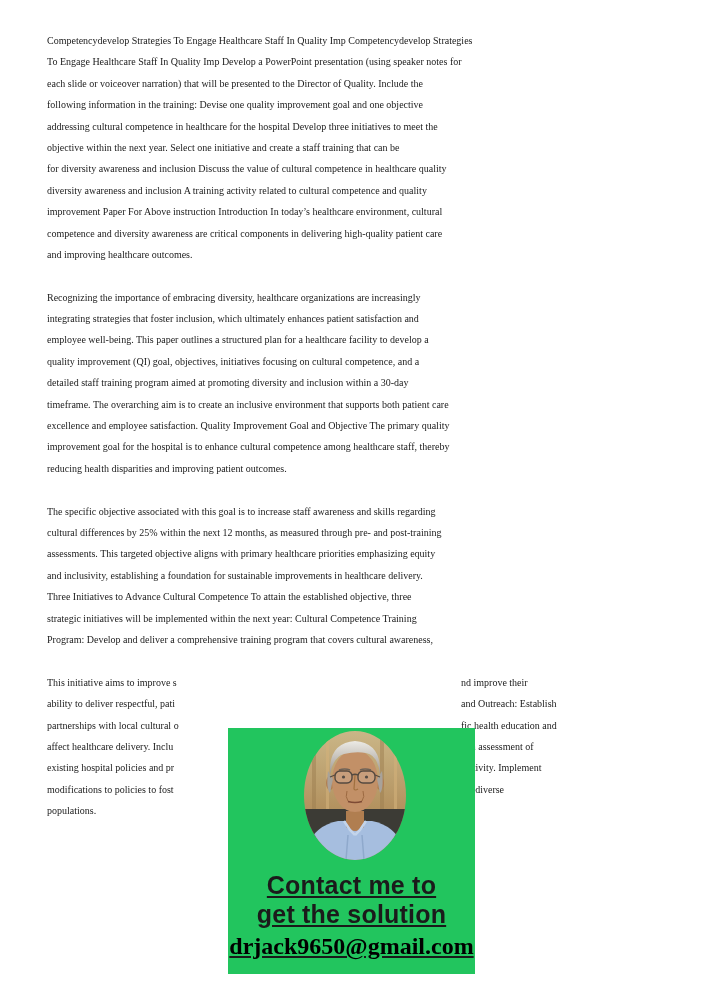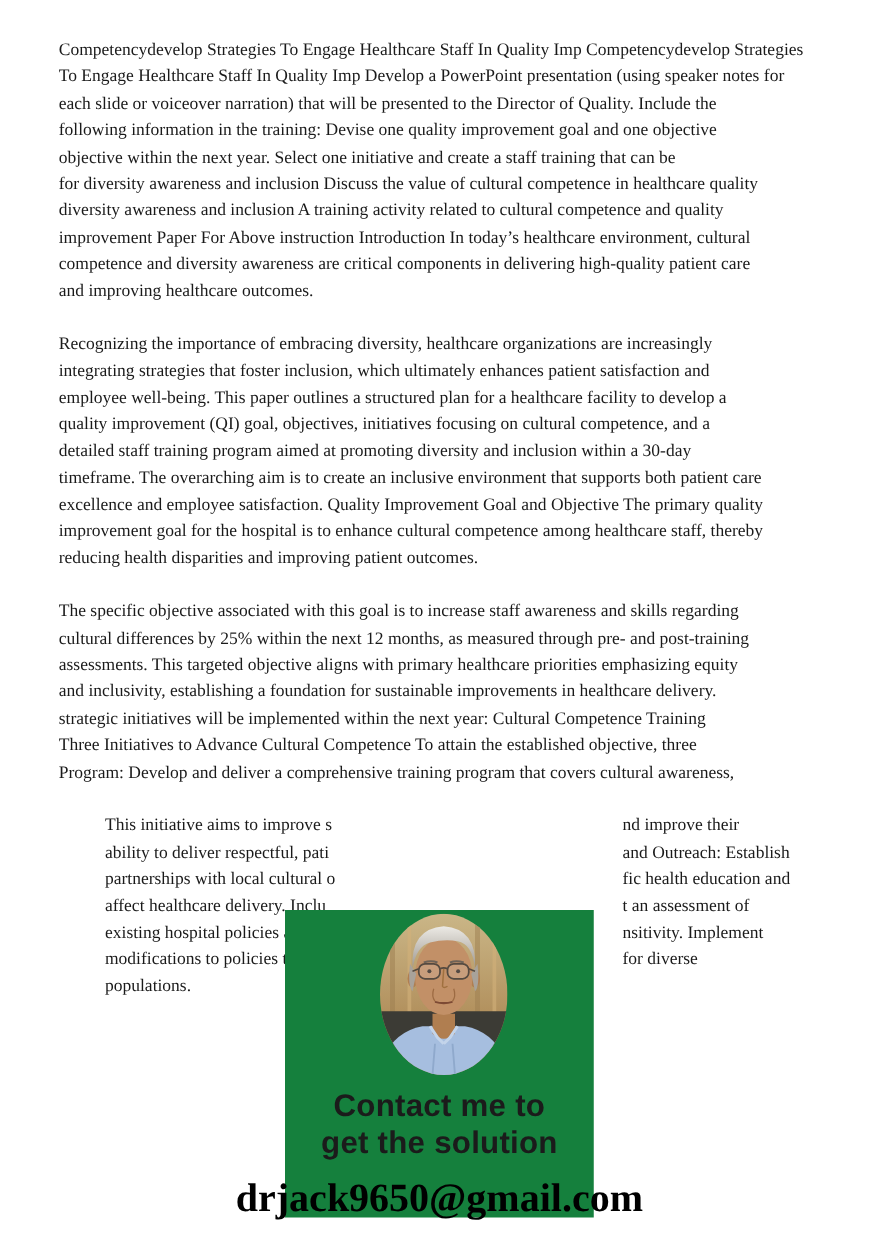--- a/index.html
+++ b/index.html
@@ -17,24 +17,24 @@
     color: #1a1a1a;
   }
   .text-col {
     position: absolute;
     left: 47px;
     top: 30px;
     width: 616px;
   }
   .para {
     margin: 0 0 21.4px 0;
-    font-size: 14px;
+    font-size: 10px;
     line-height: 21.4px;
   }
-  .para:last-child { margin-bottom: 0; margin-left: 37px; }
+  .para:last-child { margin-bottom: 0; }
   .line {
     height: 21.4px;
     white-space: nowrap;
   }
   .wrapline { position: relative; }
   .wrapline .right-frag {
     position: absolute;
     left: 414px;
     top: 0;
     white-space: nowrap;
@@ -59,39 +59,40 @@
   .promo-heading {
     margin-top: 11px;
     font-family: "Liberation Sans", "DejaVu Sans", sans-serif;
     font-weight: 700;
     font-size: 25px;
     line-height: 29px;
     text-align: center;
     letter-spacing: 0.2px;
   }
   .promo-email {
-    margin-top: 16px;
+    margin-top: 4px;
     font-family: "Liberation Serif", "DejaVu Serif", serif;
     font-weight: 700;
-    font-size: 32px;
+    font-size: 24px;
     line-height: 27px;
     text-align: center;
   }
 </style>
 </head>
 <body>
 
 <div class="page" style="color: rgb(26, 26, 26); background: rgb(255, 255, 255);">
 
   <div class="text-col">
     <div class="para">
         <div class="line">Competencydevelop Strategies To Engage Healthcare Staff In Quality Imp Competencydevelop Strategies</div>
         <div class="line">To Engage Healthcare Staff In Quality Imp Develop a PowerPoint presentation (using speaker notes for</div>
         <div class="line">each slide or voiceover narration) that will be presented to the Director of Quality. Include the</div>
         <div class="line">following information in the training: Devise one quality improvement goal and one objective</div>
+        <div class="line">addressing cultural competence in healthcare for the hospital Develop three initiatives to meet the</div>
         <div class="line">objective within the next year. Select one initiative and create a staff training that can be</div>
         <div class="line">for diversity awareness and inclusion Discuss the value of cultural competence in healthcare quality</div>
         <div class="line">diversity awareness and inclusion A training activity related to cultural competence and quality</div>
         <div class="line">improvement Paper For Above instruction Introduction In today’s healthcare environment, cultural</div>
         <div class="line">competence and diversity awareness are critical components in delivering high-quality patient care</div>
         <div class="line">and improving healthcare outcomes.</div>
       </div>
     <div class="para">
         <div class="line">Recognizing the importance of embracing diversity, healthcare organizations are increasingly</div>
         <div class="line">integrating strategies that foster inclusion, which ultimately enhances patient satisfaction and</div>
@@ -101,36 +102,36 @@
         <div class="line">timeframe. The overarching aim is to create an inclusive environment that supports both patient care</div>
         <div class="line">excellence and employee satisfaction. Quality Improvement Goal and Objective The primary quality</div>
         <div class="line">improvement goal for the hospital is to enhance cultural competence among healthcare staff, thereby</div>
         <div class="line">reducing health disparities and improving patient outcomes.</div>
       </div>
     <div class="para">
         <div class="line">The specific objective associated with this goal is to increase staff awareness and skills regarding</div>
         <div class="line">cultural differences by 25% within the next 12 months, as measured through pre- and post-training</div>
         <div class="line">assessments. This targeted objective aligns with primary healthcare priorities emphasizing equity</div>
         <div class="line">and inclusivity, establishing a foundation for sustainable improvements in healthcare delivery.</div>
+        <div class="line">Three Initiatives to Advance Cultural Competence To attain the established objective, three</div>
         <div class="line">strategic initiatives will be implemented within the next year: Cultural Competence Training</div>
-        <div class="line">Three Initiatives to Advance Cultural Competence To attain the established objective, three</div>
         <div class="line">Program: Develop and deliver a comprehensive training program that covers cultural awareness,</div>
       </div>
     <div class="para" id="wrapped-para">
         <div class="line wrapline"><span>This initiative aims to improve s</span><span class="right-frag">nd improve their</span></div>
         <div class="line wrapline"><span>ability to deliver respectful, pati</span><span class="right-frag">and Outreach: Establish</span></div>
         <div class="line wrapline"><span>partnerships with local cultural o</span><span class="right-frag">fic health education and</span></div>
         <div class="line wrapline"><span>affect healthcare delivery. Inclu</span><span class="right-frag">t an assessment of</span></div>
         <div class="line wrapline"><span>existing hospital policies and pr</span><span class="right-frag">nsitivity. Implement</span></div>
         <div class="line wrapline"><span>modifications to policies to fost</span><span class="right-frag">for diverse</span></div>
         <div class="line wrapline"><span>populations.</span></div>
       </div>
   </div>
 
-  <div class="promo" style="background: #15803d;">
+  <div class="promo" style="background: #22c55e; text-decoration: underline;">
     <svg class="portrait" viewBox="0 0 102 129" width="102" height="129" role="img">
       <defs>
         <clipPath id="ovalClip">
             <ellipse cx="51" cy="64.5" rx="51" ry="64.5"></ellipse>
           </clipPath>
         <linearGradient id="hairGrad" x1="0" y1="0" x2="0" y2="1">
           <stop offset="0" stop-color="#eceae5"></stop>
           <stop offset="1" stop-color="#9c968e"></stop>
         </linearGradient>
         <linearGradient id="bgGrad" x1="0" y1="0" x2="0" y2="1">

